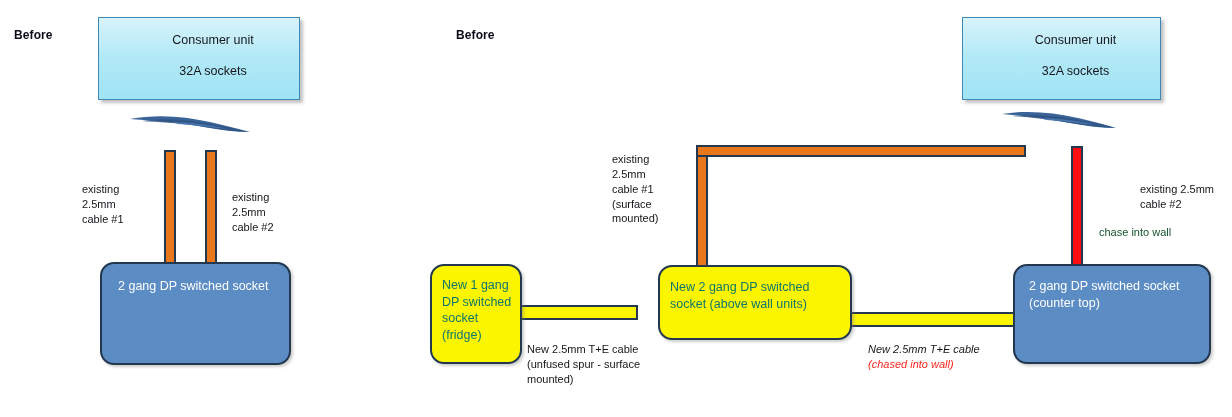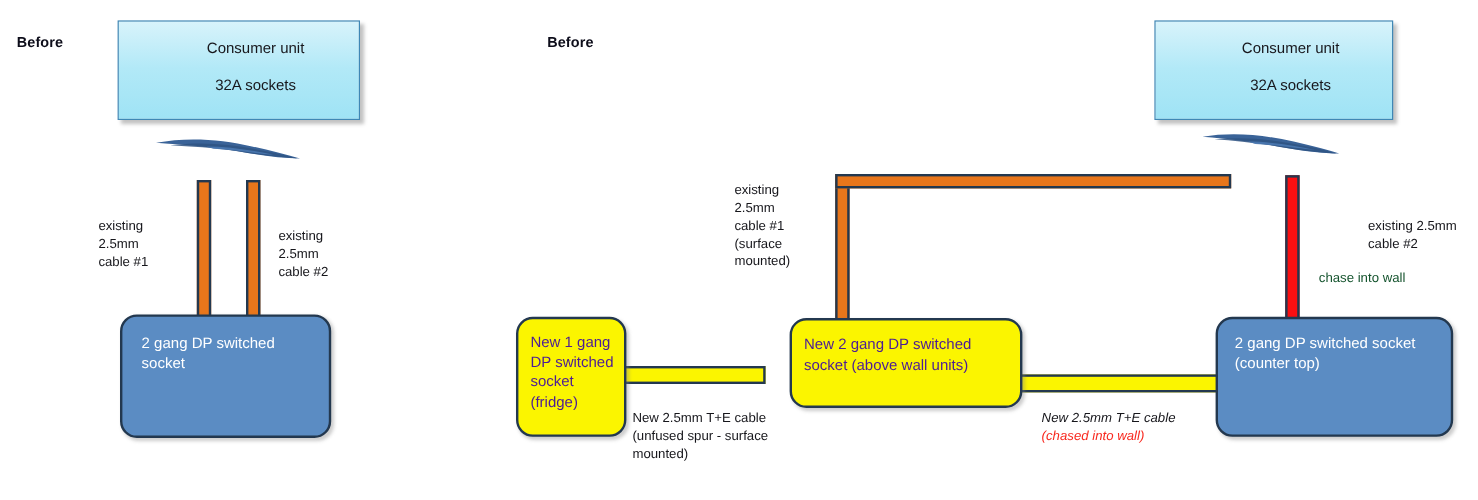--- a/index.html
+++ b/index.html
@@ -66,21 +66,21 @@
     border-radius: 14px;
     box-shadow: 2px 2px 3px rgba(130,130,130,0.4);
     position: absolute;
   }
   .socket-blue {
     background: #5b8cc3;
     color: #ffffff;
   }
   .socket-yellow {
     background: #fbf500;
-    color: #4c1d95;
+    color: #0f766e;
   }
   .socket-label {
     position: absolute;
     left: 12px;
     top: 8px;
     right: 8px;
     font-size: 12.5px;
     line-height: 1.32;
   }
   .socket-yellow .socket-label { left: 10px; top: 7px; }
@@ -115,21 +115,21 @@
   <div class="abs cable cable-orange" style="left:164px; top:150px; width:12px; height:118px;"></div>
   <div class="abs cable cable-orange" style="left:205px; top:150px; width:12px; height:118px;"></div>
 
   <div class="abs annot" style="left:82px; top:182px; width:76px;">existing
 2.5mm
 cable #1</div>
   <div class="abs annot" style="left:232px; top:190px; width:76px;">existing
 2.5mm
 cable #2</div>
 
-  <div class="socket-box socket-blue" style="left:100px; top:262px; width:176px; height:103px;">
+  <div class="socket-box socket-blue" style="left:100px; top:262px; width:191px; height:103px;">
     <div class="socket-label" style="top:14px; left:16px;">2 gang DP switched socket</div>
   </div>
 
   <div class="abs section-caption" style="left:456px; top:28px;">Before</div>
 
   <div class="abs consumer-unit" style="left:962px; top:17px; width:199px; height:83px;">
     <div class="cu-line" style="top:15px;">Consumer unit</div>
     <div class="cu-line" style="top:46px;">32A  sockets</div>
   </div>
 

